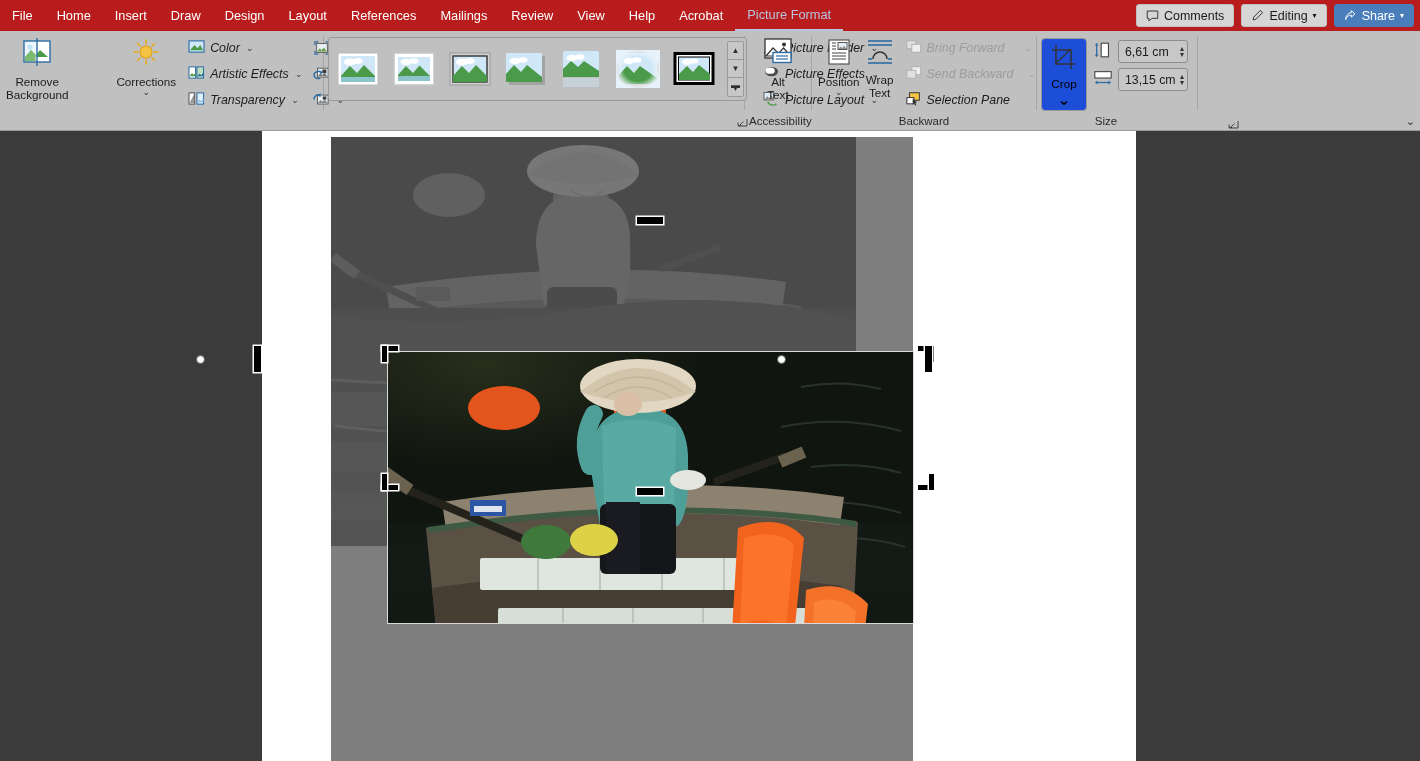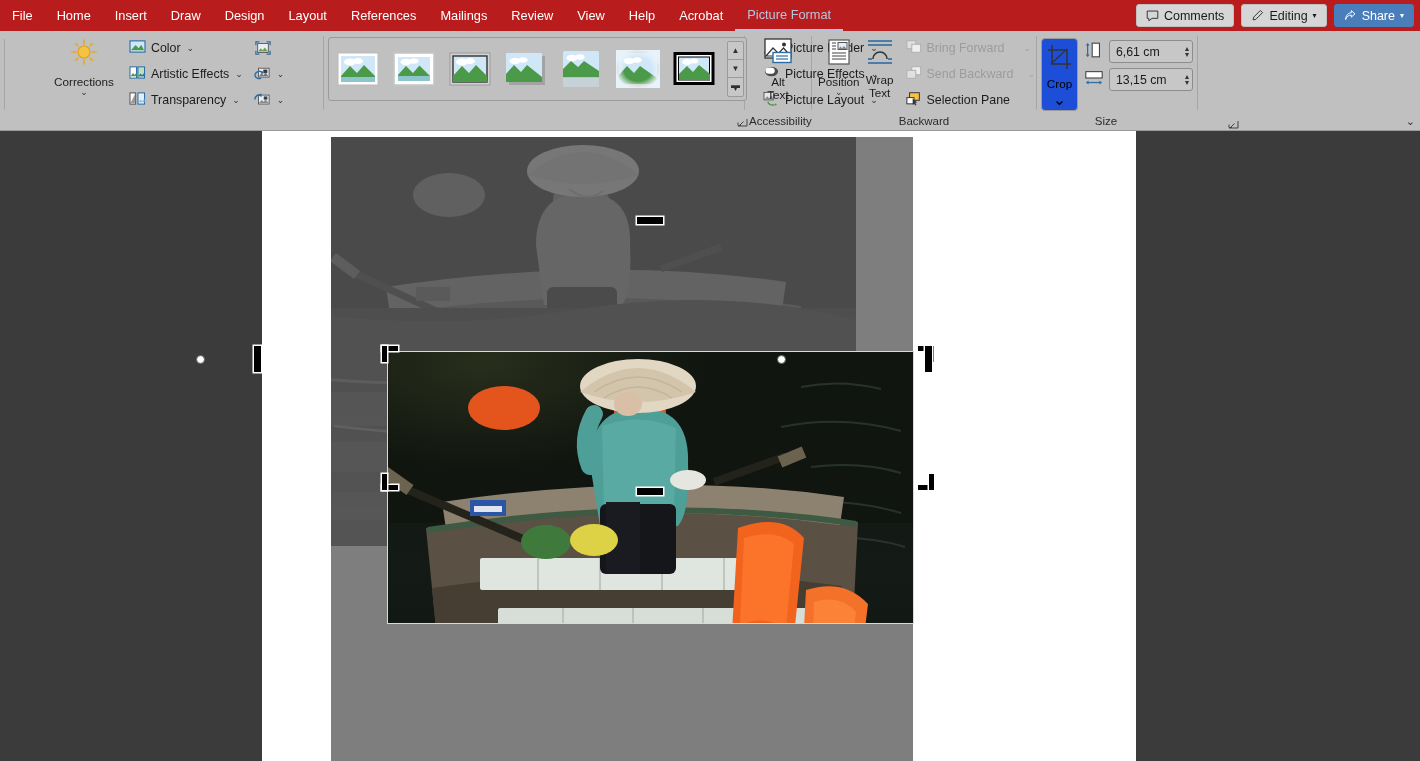--- a/index.html
+++ b/index.html
@@ -90,21 +90,21 @@
     border-radius: 3px; white-space: nowrap;
   }
   .sm-btn .lbl { font-size: 12.4px; color: #1c1c1c; }
   .sm-btn.disabled .lbl { color: #9c9c9c; }
   .sm-btn .chev { font-size: 9px; color: #333; margin-left: 1px; }
   .sm-btn.disabled .chev { color: #a0a0a0; }
   .icon-only {
     display:flex; align-items:center; justify-content:center;
     height: 24px; width: 24px; cursor: pointer; border-radius:3px;
   }
-  .col-stack { display: flex; flex-direction: column; gap: 2px; padding-top: 2px;}
+  .col-stack { display: flex; flex-direction: column; gap: 2px; padding-top: 2px; font-style: italic;}
 
   
   .gallery-wrap {
     border: 1px solid #9a9a9a; border-radius: 3px;
     background: #c0c0c0; display: flex; align-items: center;
     padding: 4px 2px 4px 6px; height: 64px; margin-top: 3px;
   }
   .gallery {
     display: flex; align-items: center; gap: 10px; padding-right: 6px;
   }
@@ -124,21 +124,21 @@
     border-bottom: 1px solid #9a9a9a;
   }
   .gal-scroll div:last-child { border-bottom: none; }
 
   
   .size-rows { display: flex; flex-direction: column; gap: 5px; padding-top: 6px; }
   .size-row { display: flex; align-items: center; gap: 5px; }
   .spin {
     display: flex; align-items: center;
     border: 1px solid #8d8d8d; border-radius: 3px;
-    background: #c7c7c7; height: 23px; width: 84px;
+    background: #c7c7c7; height: 23px; width: 70px;
     padding: 0 3px 0 6px;
   }
   .spin input {
     border: none; background: transparent; outline: none;
     font-size: 12.3px; color: #1a1a1a; width: 100%;
     font-family: "Liberation Sans", sans-serif;
   }
   .spin .arrows {
     display:flex; flex-direction:column; line-height:6px;
     font-size: 8px; color:#333; cursor: pointer;
@@ -252,20 +252,34 @@
       <span style="font-size:8px;">▾</span>
     </div>
   </div>
 </div>
 
 <div class="ribbon">
 
   <div class="rb-group" style="width:323px;">
     <div class="rb-group-body">
 
+      <div class="big-btn" style="width:76px;">
+        <span>
+          <svg width="38" height="32" viewBox="0 0 38 32">
+            <rect x="6" y="4" width="26" height="21" fill="#fff" stroke="#2e6da4" stroke-width="1.4"></rect>
+            <path d="M7 20l6-7 5 5 4-5 8 7z" fill="#4a9a4a"></path>
+            <circle cx="12" cy="10" r="2.6" fill="#9fd4f0"></circle>
+            <path d="M7 5h12v19H7z" fill="#dfefff" opacity=".55"></path>
+            <path d="M7 20l6-7 4.5 4.5V24H7z" fill="#7dbb6e"></path>
+            <line x1="19" y1="1" x2="19" y2="29" stroke="#2e6da4" stroke-width="1.4"></line>
+          </svg>
+        </span>
+        <span class="lbl">Remove</span>
+        <span class="lbl" style="margin-top:-1px;">Background</span>
+      </div>
 
       <div class="rb-sep"></div>
 
       <div class="big-btn" style="width:70px;margin-left:44px;">
         <span>
           <svg width="34" height="32" viewBox="0 0 34 32">
             <circle cx="17" cy="15" r="6" fill="#f5c342" stroke="#e0a21a" stroke-width="1.1"></circle>
             <g stroke="#e8a91f" stroke-width="1.6" stroke-linecap="round">
               <line x1="17" y1="3" x2="17" y2="7"></line>
                 <line x1="17" y1="23" x2="17" y2="27"></line>

